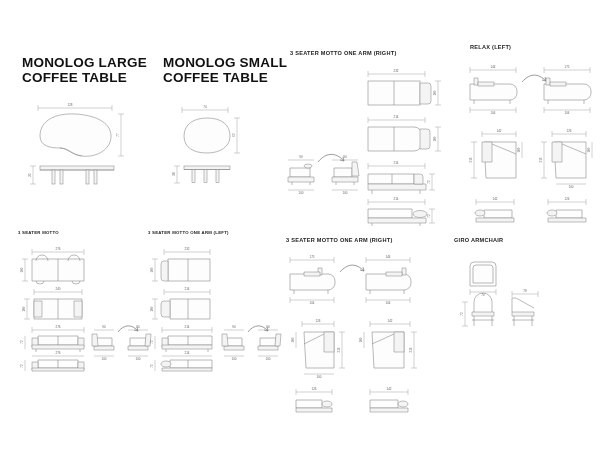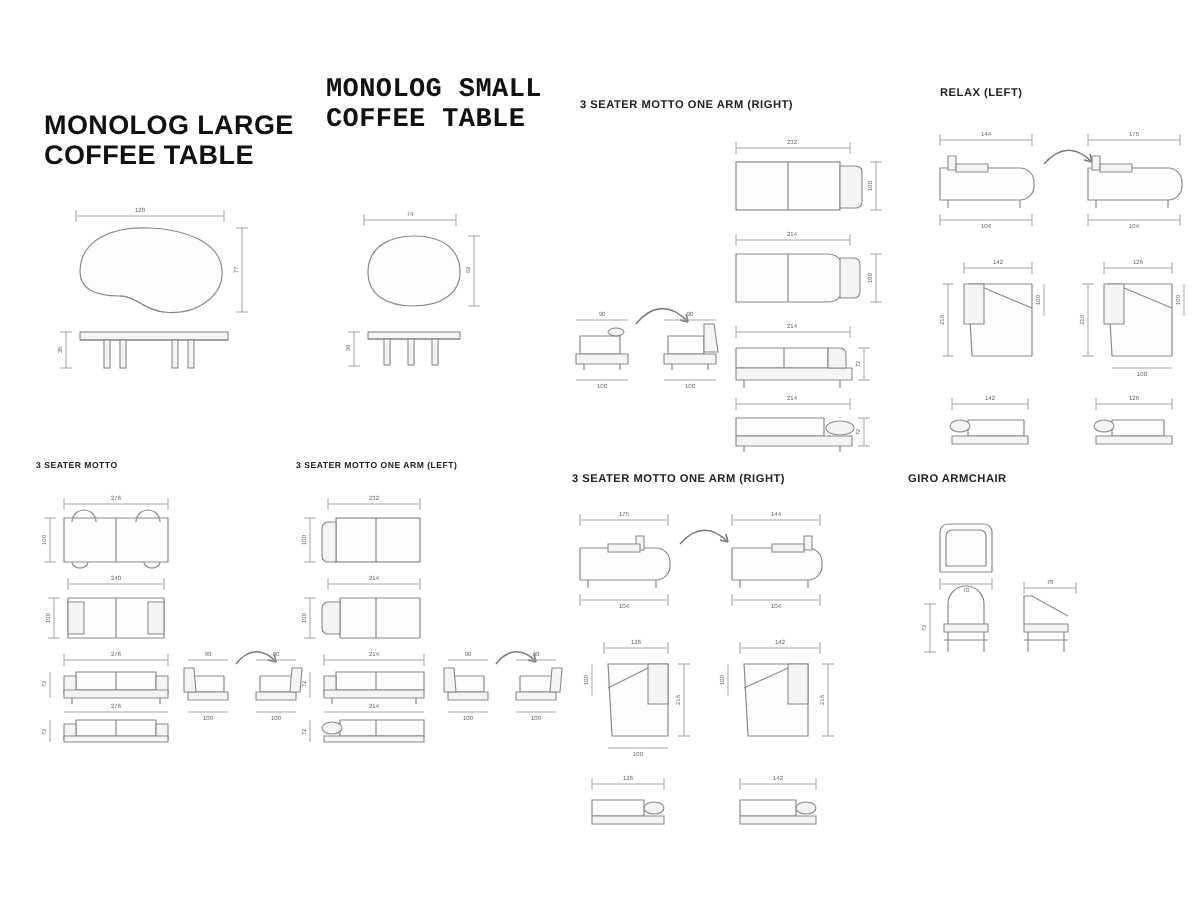--- a/index.html
+++ b/index.html
@@ -64,21 +64,21 @@
       <rect class="fillsoft" x="66" y="72" width="3" height="14"></rect>
       <rect class="fillsoft" x="74" y="72" width="3" height="14"></rect>
 
       <line class="dimln" x1="13" y1="68" x2="13" y2="86"></line>
       <line class="dimln" x1="10" y1="68" x2="16" y2="68"></line>
       <line class="dimln" x1="10" y1="86" x2="16" y2="86"></line>
       <text class="dimtxt v" x="11" y="77" text-anchor="middle" transform="rotate(-90 11 77)">35</text>
     </svg>
   </div>
 
-  <div class="blk maintitle" style="left:163px;top:38px;font-family:Liberation Mono, monospace;">MONOLOG SMALL
+  <div class="blk maintitle" style="left:163px;top:55px;">MONOLOG SMALL
 COFFEE TABLE</div>
 
   <div class="blk" style="left:160px;top:98px;">
     <svg width="110" height="90" viewBox="0 0 110 90">
       <line class="dimln" x1="22" y1="12" x2="68" y2="12"></line>
       <line class="dimln" x1="22" y1="9" x2="22" y2="15"></line>
       <line class="dimln" x1="68" y1="9" x2="68" y2="15"></line>
       <text class="dimtxt" x="45" y="10" text-anchor="middle">74</text>
 
       <path class="fillbody" d="M24,38 C24,26 34,20 47,20 C62,20 70,27 70,38

